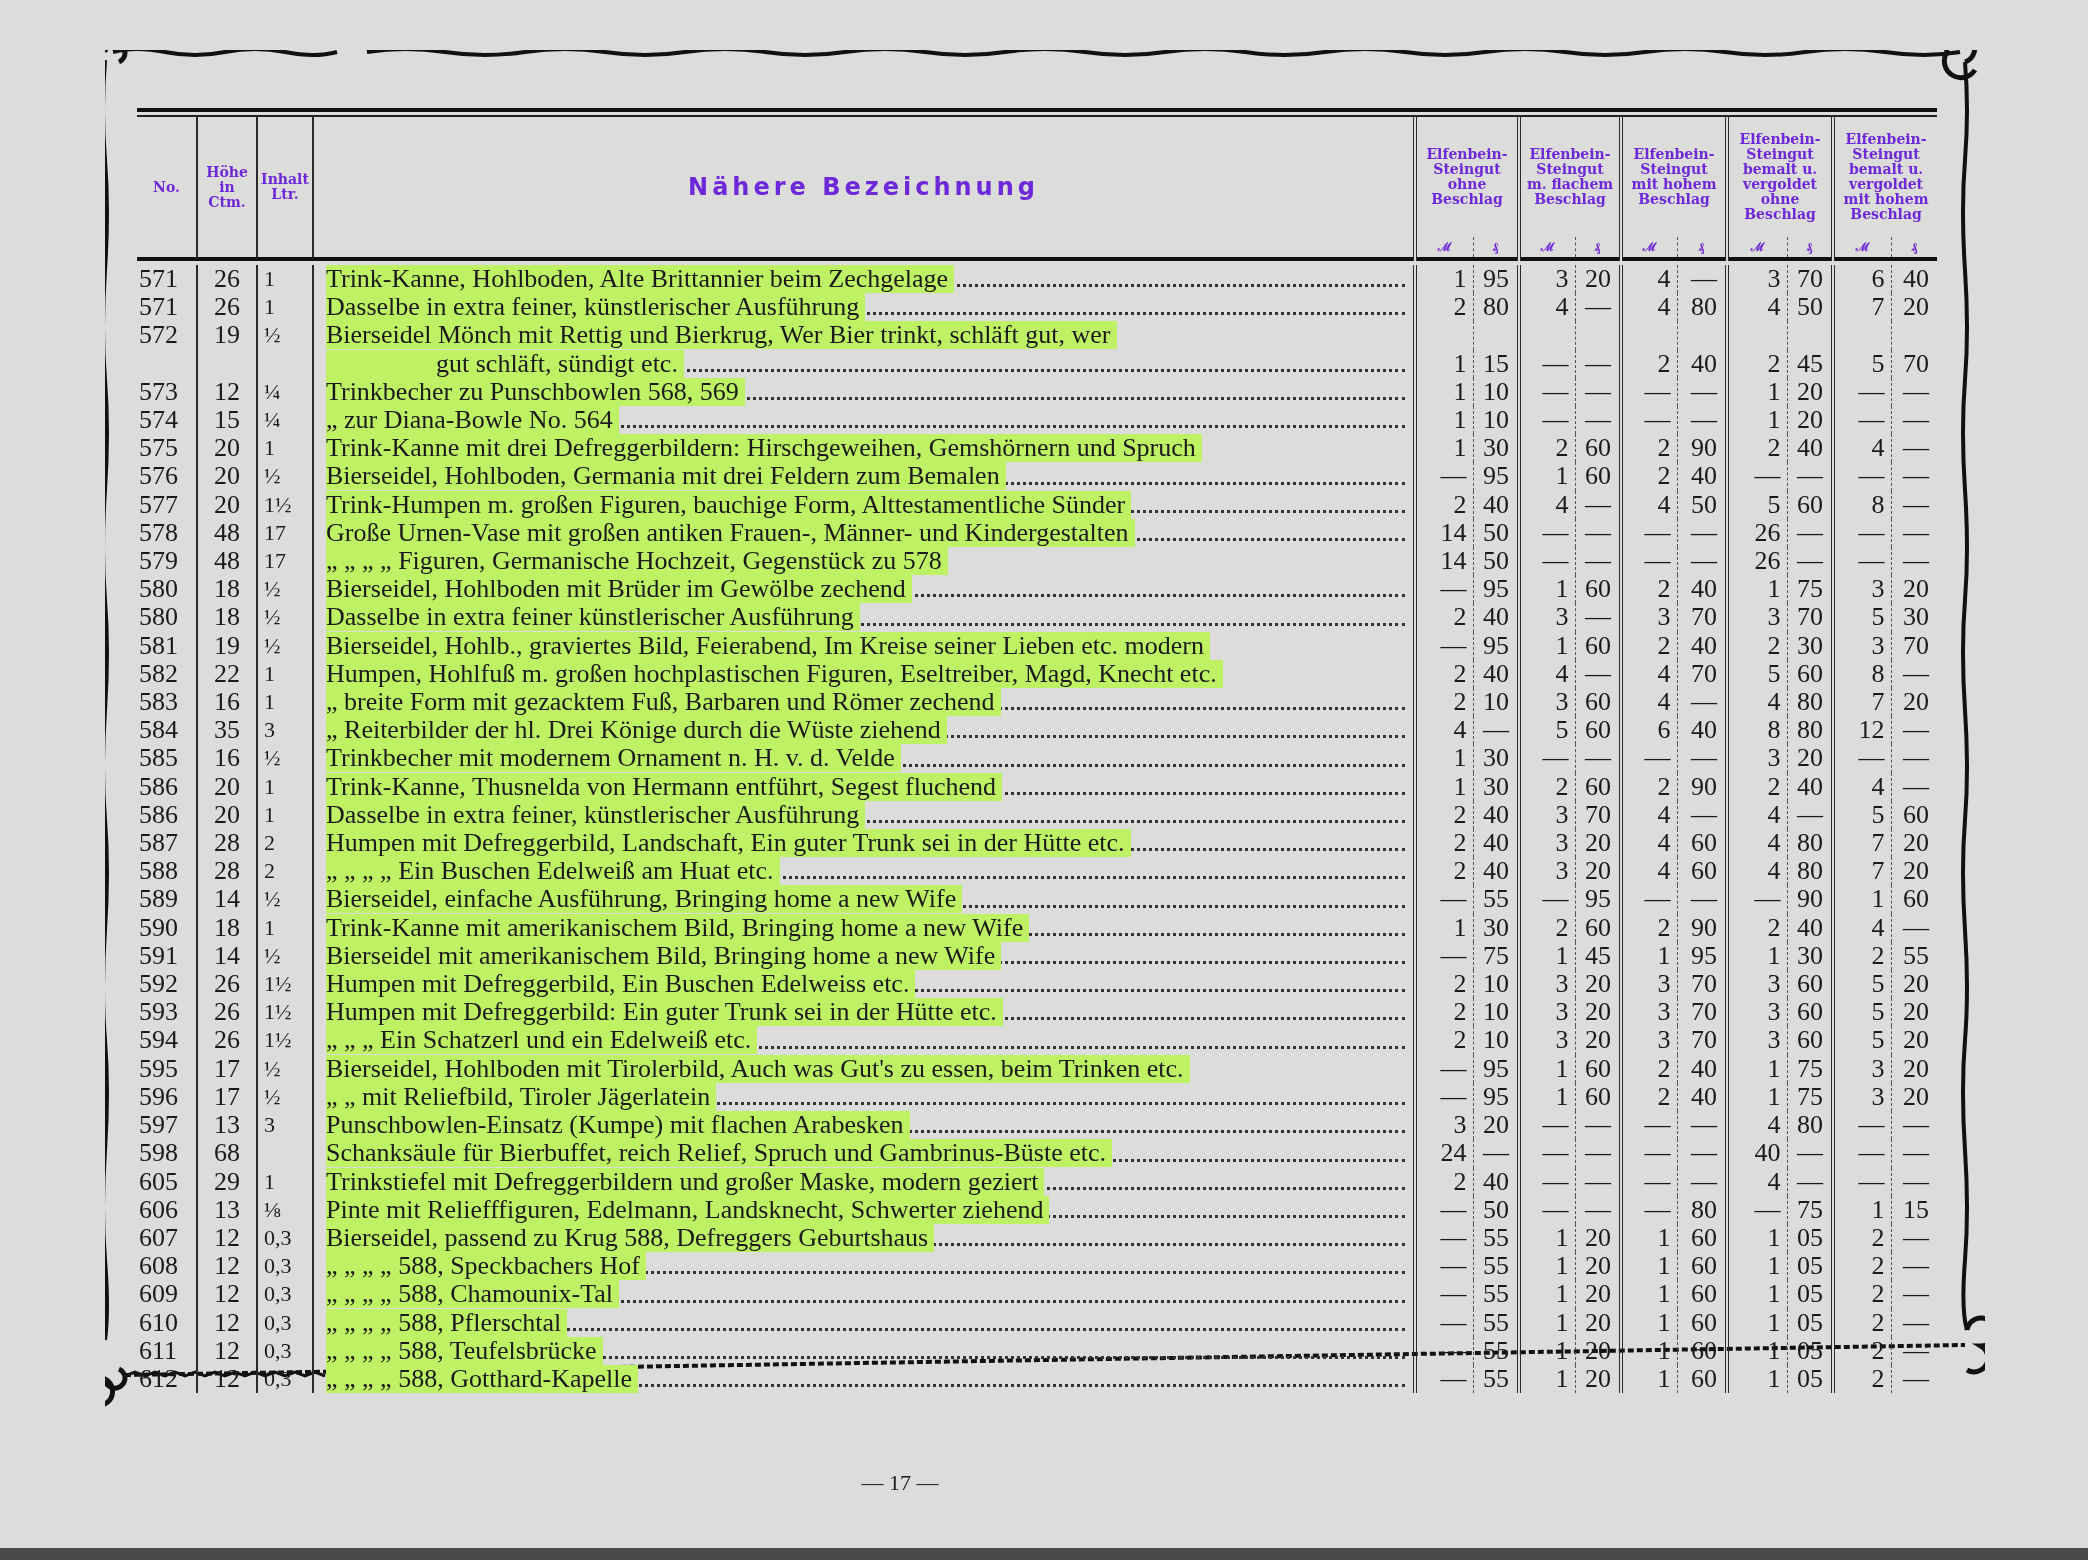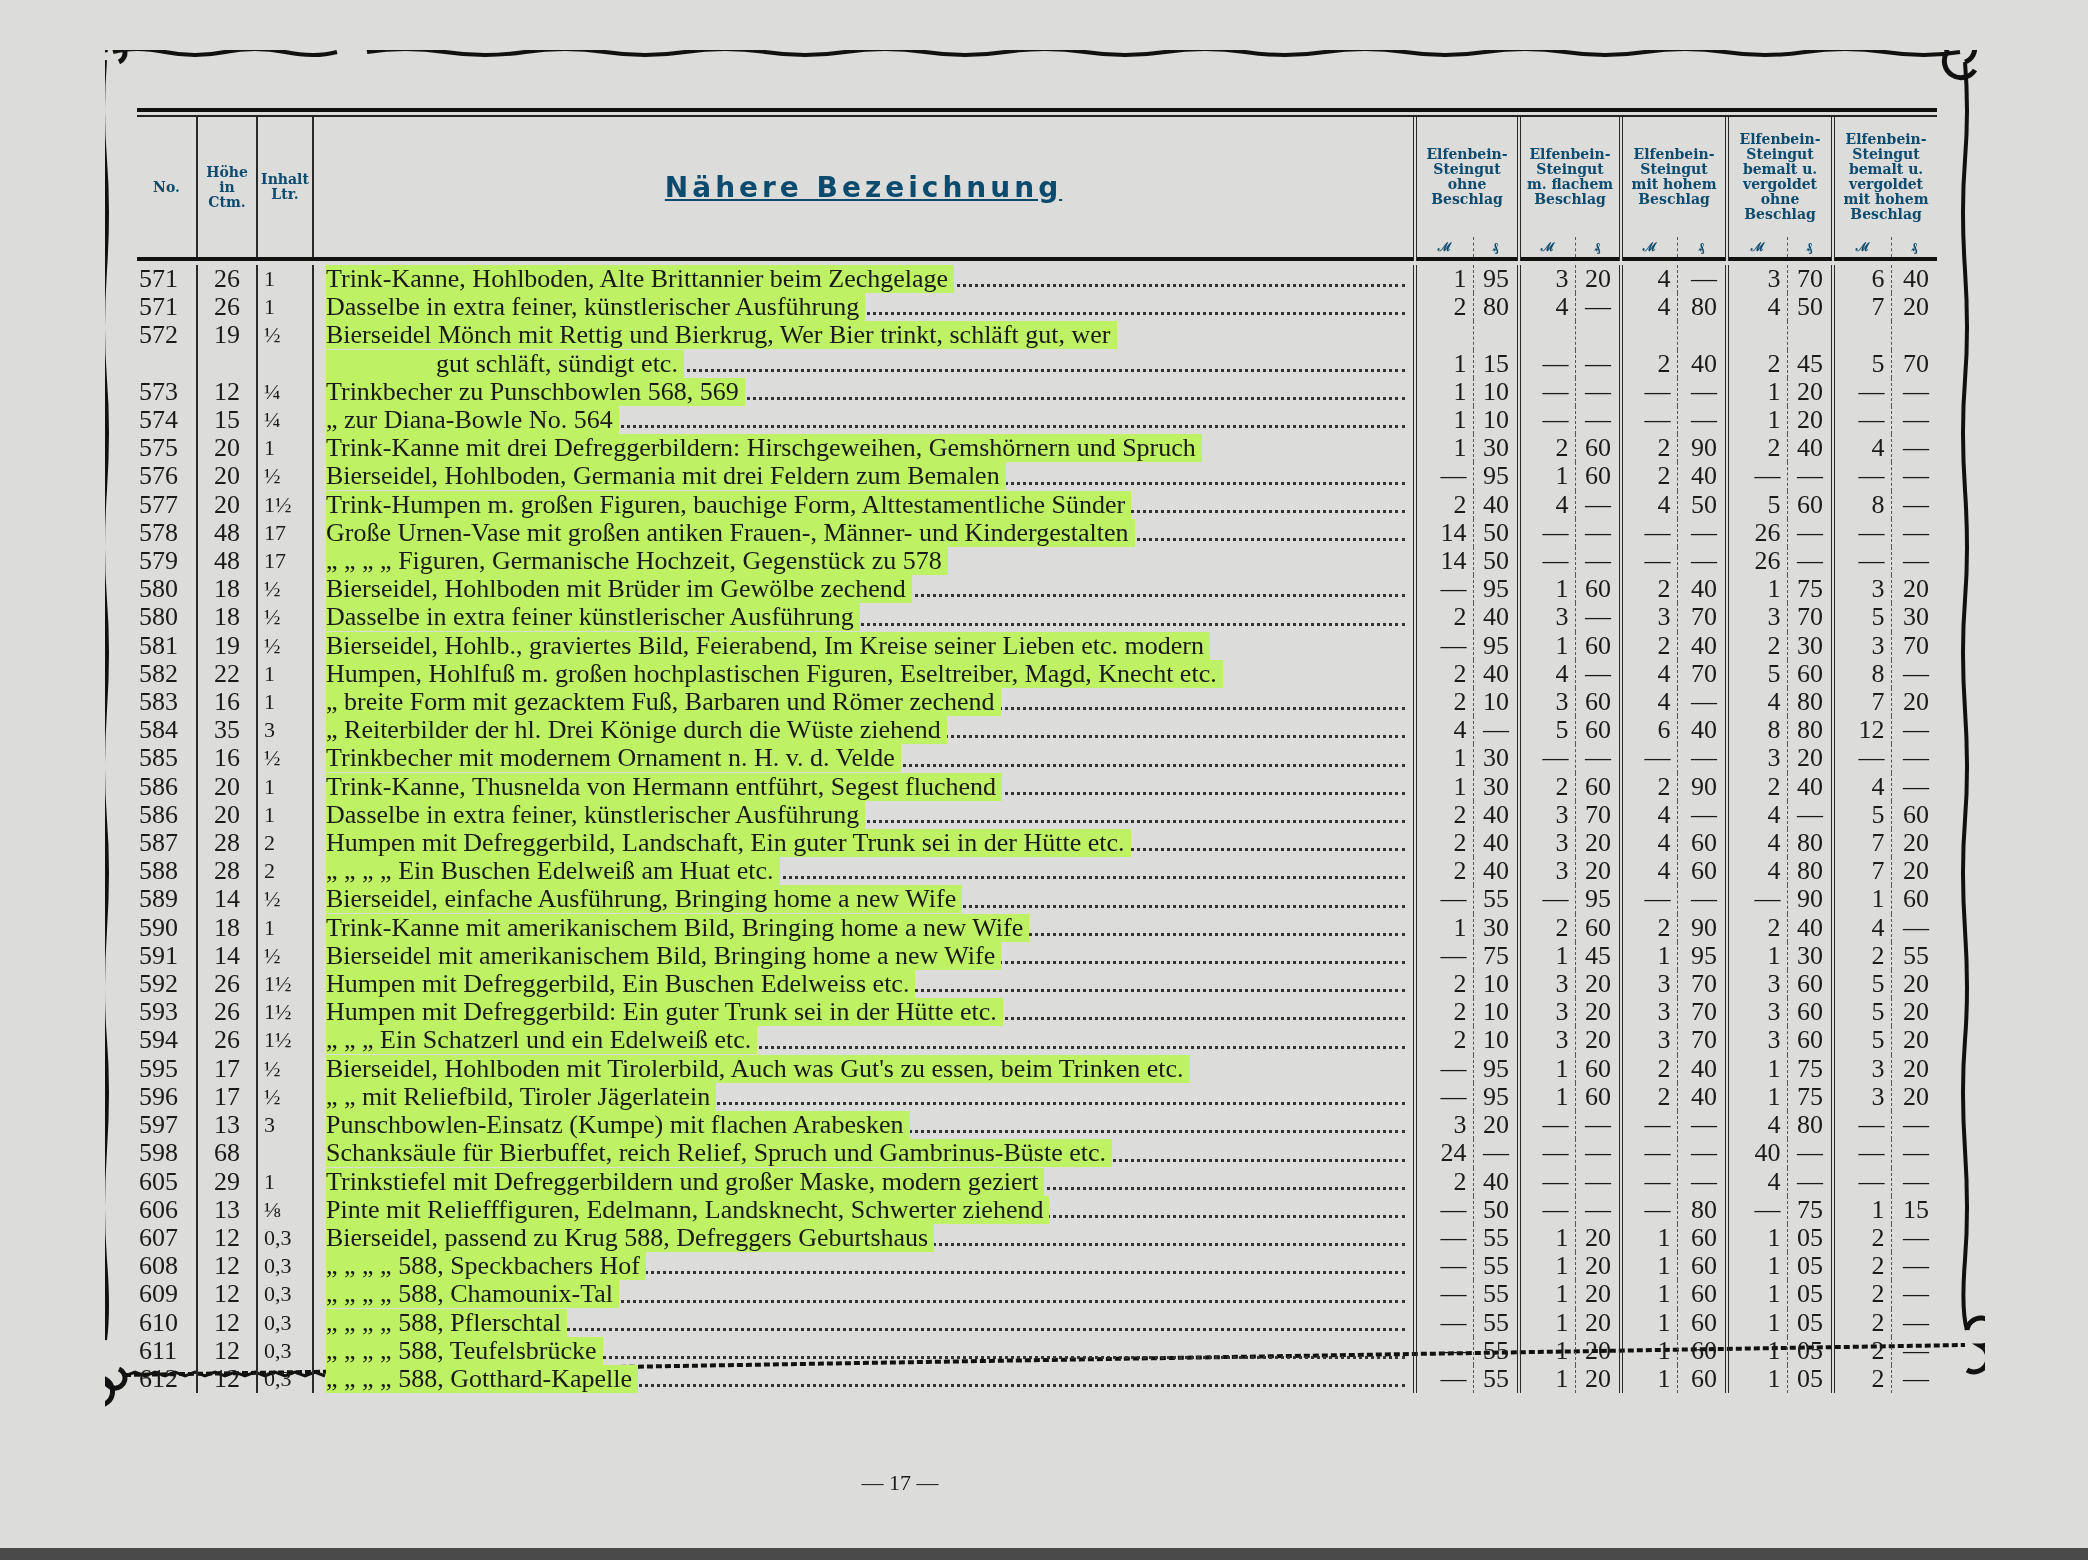--- a/index.html
+++ b/index.html
@@ -7,24 +7,24 @@
        font-family:"Liberation Serif","DejaVu Serif",serif;color:#1a1a1a;}
   .page{position:absolute;left:0;top:0;width:2088px;height:1548px;background:#dcdcda;}
   .bottom-strip{position:absolute;left:0;top:1548px;width:2088px;height:12px;background:#4a4a4a;}
   .frame{position:absolute;left:105px;top:50px;width:1880px;height:1420px;pointer-events:none;}
   .frame svg{position:absolute;left:0;top:0;}
   .table-wrap{position:absolute;left:137px;top:108px;width:1800px;}
   .rule-top{height:4px;background:#111;margin-bottom:3px;}
   .rule-top2{height:2px;background:#222;}
   table{border-collapse:collapse;width:100%;table-layout:fixed;}
   th{font-family:"DejaVu Serif",serif;font-weight:bold;font-size:14px;line-height:15px;vertical-align:middle;
-     text-align:center;padding:0;color:#0c4a6e;}
+     text-align:center;padding:0;color:#6d28d9;}
   thead tr.h1 th{height:120px;}
   thead tr.h2 th{height:20px;font-size:12px;}
-  th.title{font-family:"DejaVu Sans",sans-serif;font-size:28px;letter-spacing:4px;font-weight:bold;text-decoration:underline;}
+  th.title{font-family:"DejaVu Sans",sans-serif;font-size:24px;letter-spacing:4px;font-weight:bold;}
   tbody td{font-size:26px;line-height:28.2px;height:28.2px;padding:0;white-space:nowrap;overflow:hidden;}
   td.no{text-align:left;padding-left:2px;}
   td.hoehe{text-align:center;}
   td.inhalt{text-align:left;padding-left:6px;font-size:22px;}
   td.desc{padding-left:12px;position:relative;}
   td.desc .txt{background:#bef264;padding-right:6px;position:relative;z-index:1;}
   td.desc .lead{position:absolute;left:12px;right:8px;bottom:6px;border-bottom:3px dotted #333;z-index:0;}
   td.desc.indent .txt{margin-left:0;}
   td.m{text-align:right;padding-right:6px;}
   td.p{text-align:right;padding-right:8px;}

